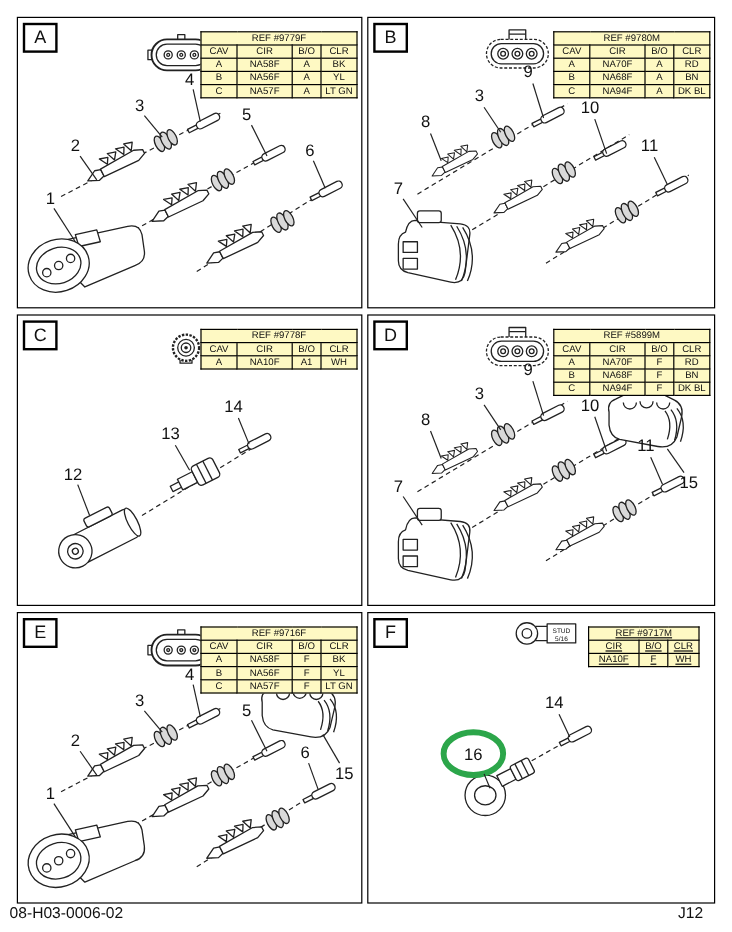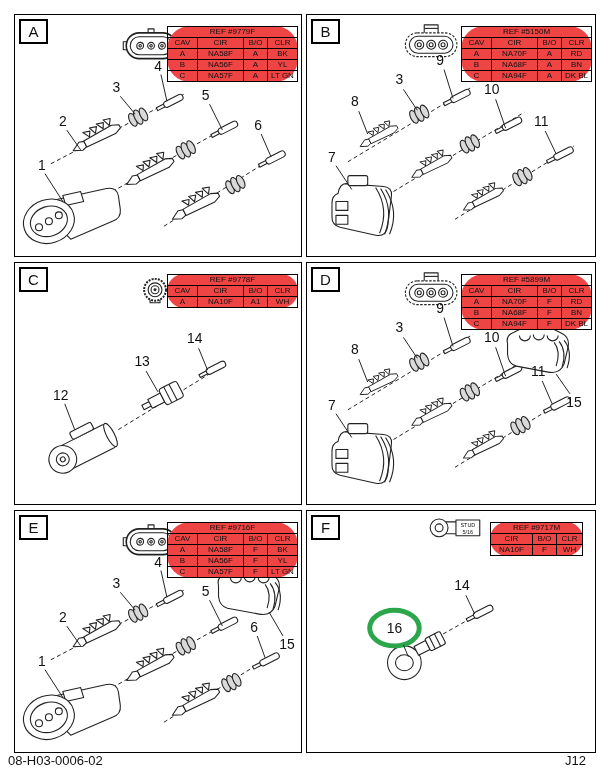--- a/index.html
+++ b/index.html
@@ -13,28 +13,28 @@
     column-gap:4px;row-gap:5px;
   }
   .panel{position:relative;border:1.5px solid #000;background:#fff;box-sizing:border-box;}
   .panel > svg.art{position:absolute;left:0;top:0;width:100%;height:100%;z-index:1;}
   .letter{
     position:absolute;top:4px;left:4px;width:25px;height:21px;z-index:3;
     border:2px solid #000;background:#fff;display:flex;align-items:center;justify-content:center;
     font-size:15px;line-height:1;
   }
   .ref-table{
-    position:absolute;top:11px;right:3px;z-index:2;background:#ef4444;
-    border-collapse:collapse;table-layout:fixed;font-size:8px;line-height:1;border-radius:23px;
+    position:absolute;top:11px;right:3px;z-index:2;background:#fef9c3;
+    border-collapse:collapse;table-layout:fixed;font-size:8px;line-height:1;
   }
   .ref-table td{
     border:1px solid #000;text-align:center;vertical-align:middle;
     padding:1px 1px;height:8px;overflow:hidden;white-space:nowrap;
   }
-  .ref-table.ftab{right:12px;}
+  .ref-table.ftab{right:12px;text-decoration:underline;}
   .footer{
     position:absolute;left:8px;right:24px;top:753px;
     display:flex;justify-content:space-between;font-size:13px;
   }
   svg text{font-family:"Liberation Sans", sans-serif;font-size:14px;fill:#111;stroke:none;text-anchor:middle;}
   svg text.tiny{font-size:5.5px;}
   .dash{fill:none !important;stroke:#222;stroke-width:1;stroke-dasharray:4 3;}
   .leader{fill:none;stroke:#222;stroke-width:1;}
 </style>
 </head>
@@ -233,21 +233,21 @@
       </svg>
       <table class="ref-table">
         <colgroup>
             <col style="width:30px">
             <col style="width:46px">
             <col style="width:24px">
             <col style="width:30px">
           </colgroup>
         <tbody>
             <tr>
-              <td colspan="4">REF #5150M</td>
+              <td colspan="4">REF #9780M</td>
             </tr>
         <tr>
           <td>CAV</td>
           <td>CIR</td>
           <td>B/O</td>
           <td>CLR</td>
         </tr>
         <tr>
           <td>A</td>
           <td>NA70F</td>

